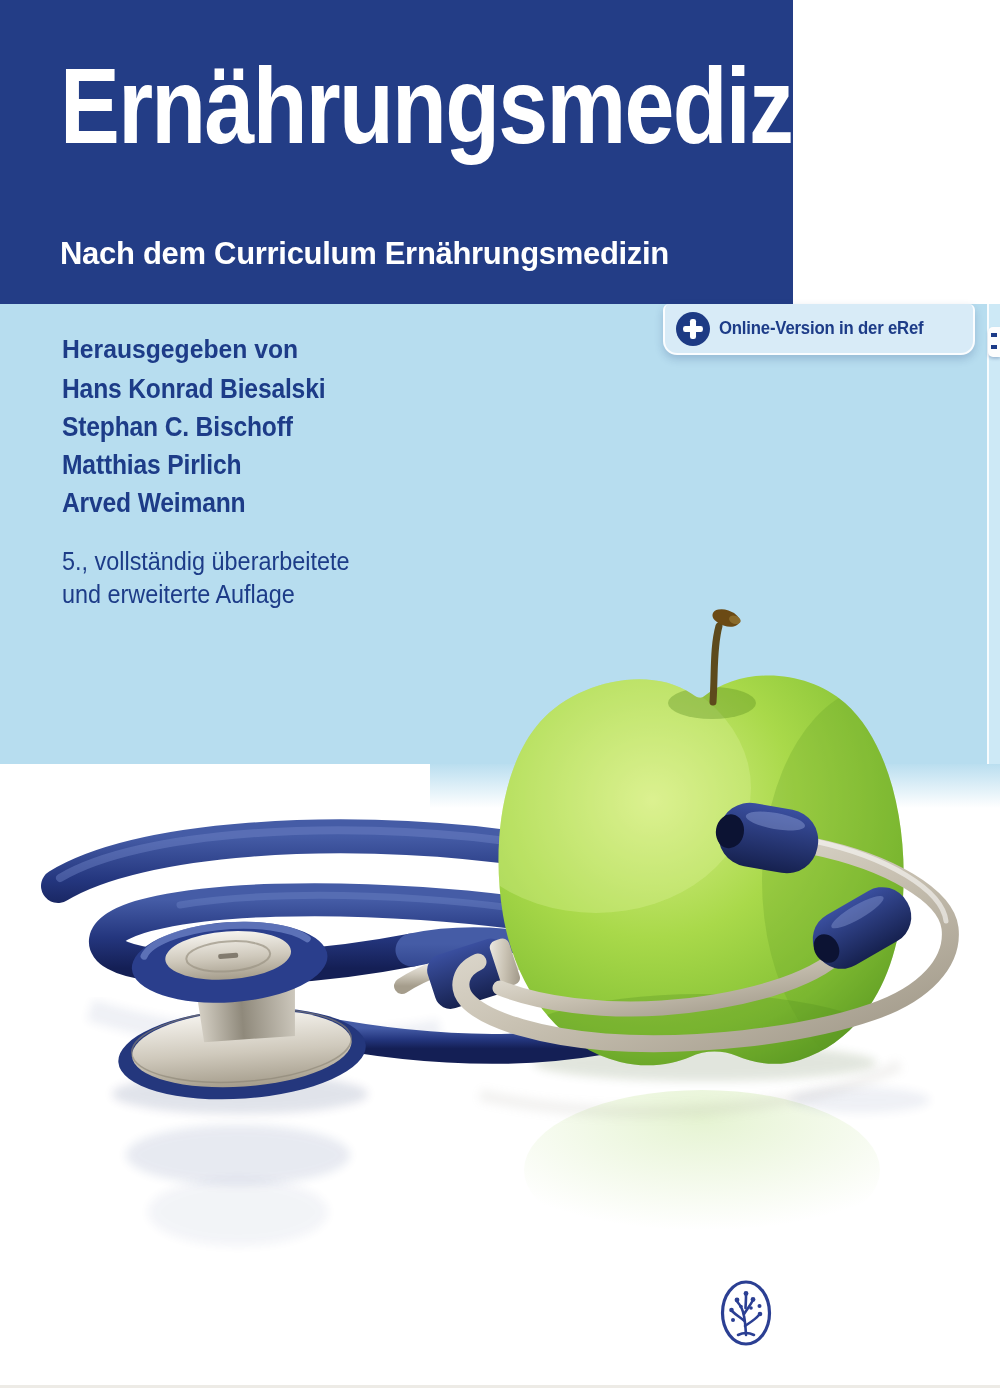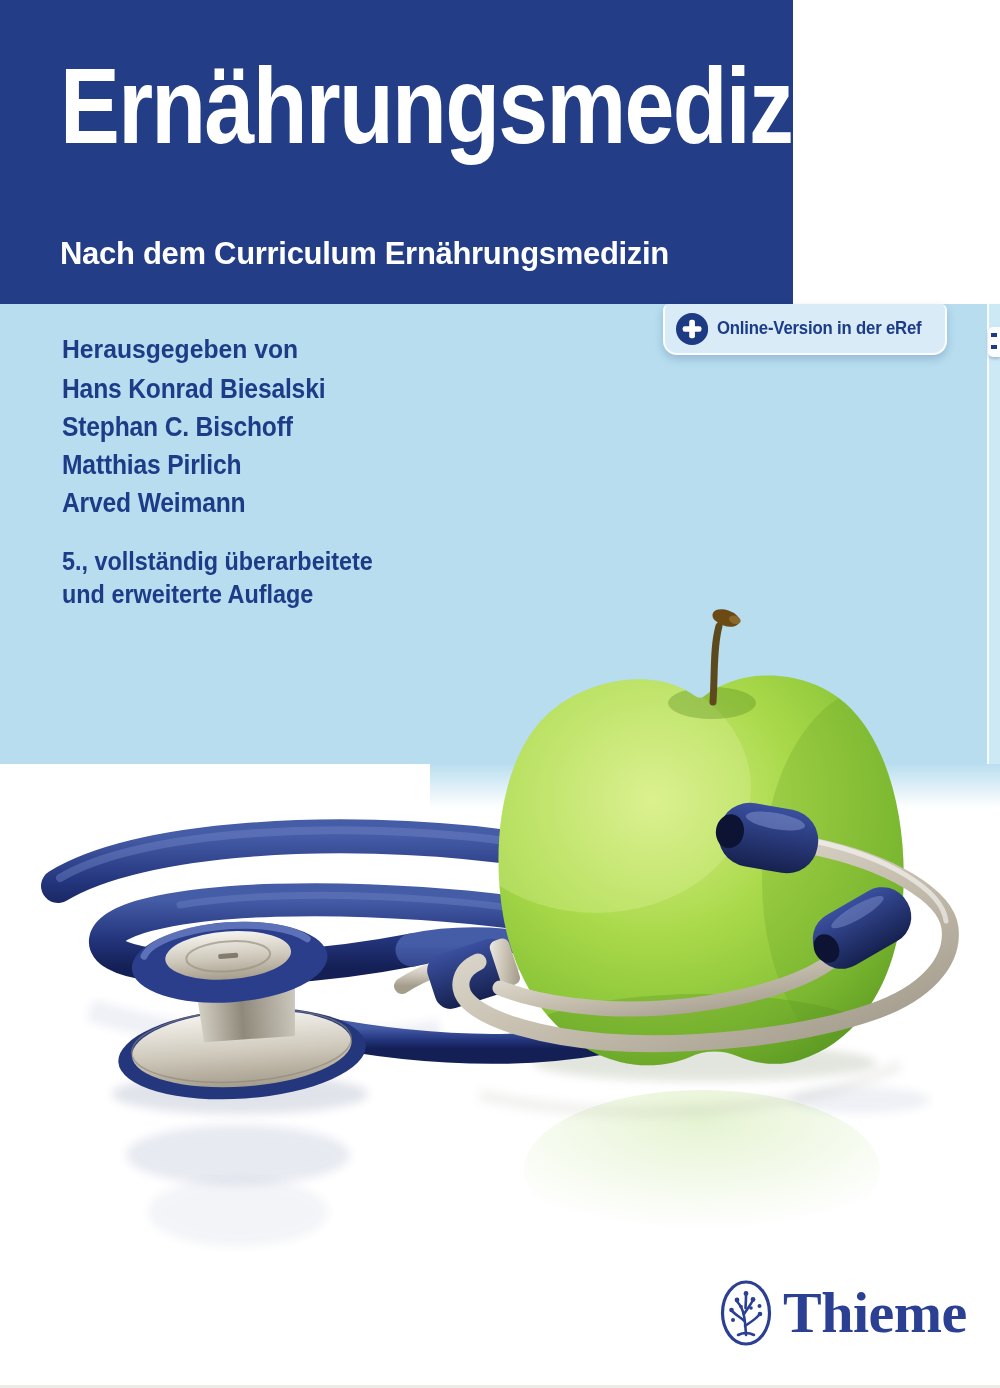--- a/index.html
+++ b/index.html
@@ -15,39 +15,39 @@
   }
   .title-inner{display:inline-block;transform:scaleX(.83);transform-origin:left top;}
   .subtitle{
     position:absolute;left:60px;top:197px;color:#ffffff;
     font-size:31px;font-weight:700;line-height:41px;letter-spacing:-.3px;margin-top:36px;
   }
   
   .band{position:absolute;left:0;top:304px;width:1000px;height:460px;background:#b7ddef;}
   
   .badge{
-    position:absolute;left:663px;top:304px;width:284px;height:51px;
+    position:absolute;left:663px;top:304px;width:312px;height:51px;
     background:#d8ebf7;border:2px solid rgba(255,255,255,.9);border-top:none;
     border-radius:6px 6px 14px 14px;
     box-shadow:0 4px 8px rgba(30,60,120,.22);
     display:flex;align-items:center;gap:9px;padding:0 8px 0 11px;box-sizing:border-box;
   }
   .badge-label{
     color:#1d3c88;font-size:18px;font-weight:700;white-space:nowrap;
     display:inline-block;transform:scaleX(.93);transform-origin:left center;letter-spacing:-.2px;
   }
   
   .editors-heading{
     position:absolute;left:62px;top:334px;color:#1d3c88;
     font-size:26px;font-weight:600;white-space:nowrap;
     transform:scaleX(.95);transform-origin:left top;
   }
   .editor-names{position:absolute;left:62px;top:370px;color:#1d3c88;font-size:28px;font-weight:700;line-height:38px;}
   .editor-names div{white-space:nowrap;transform:scaleX(.88);transform-origin:left top;letter-spacing:-.2px;}
-  .edition{position:absolute;left:62px;top:545px;color:#1d3c88;font-size:26px;font-weight:700;line-height:33px;}
+  .edition{position:absolute;left:62px;top:545px;color:#1d3c88;font-size:26px;font-weight:400;line-height:33px;}
   .edition div{white-space:nowrap;transform:scaleX(.9);transform-origin:left top;}
   
   .photo{position:absolute;left:0;top:560px;}
   
   .spine-lower{position:absolute;right:0;top:304px;width:13px;height:460px;background:#cde9f6;border-left:2px solid rgba(255,255,255,.85);box-sizing:border-box;}
   .spine-frag-top{position:absolute;right:0;top:66px;width:11px;height:74px;background:#ffffff;border-radius:6px 0 0 6px;}
   .spine-frag-mid{position:absolute;right:0;top:327px;width:12px;height:30px;background:#fdfdfd;border-radius:5px 0 0 5px;box-shadow:0 2px 3px rgba(30,60,120,.25);}
   .spine-frag-mid i{position:absolute;left:3px;width:6px;height:4px;background:#1d3c88;display:block;}
   .spine-frag-mid i:first-child{top:6px;} .spine-frag-mid i:last-child{top:18px;}
   
@@ -237,17 +237,16 @@
           <circle cx="33" cy="19.5" r="2.4"></circle>
         <circle cx="26" cy="13.5" r="2.4"></circle>
           <circle cx="11.5" cy="30" r="2.3"></circle>
         <circle cx="40" cy="34" r="2.3"></circle>
           <circle cx="13" cy="40" r="2"></circle>
         <circle cx="39.5" cy="26" r="2"></circle>
           <circle cx="21" cy="26.5" r="1.8"></circle>
         <circle cx="31" cy="28" r="1.8"></circle>
       </g>
     </svg>
-    <span class="thieme-word">Thieme</span>
   </div>
 
   <div class="scan-edge"></div>
 </div>
 
 </body></html>

